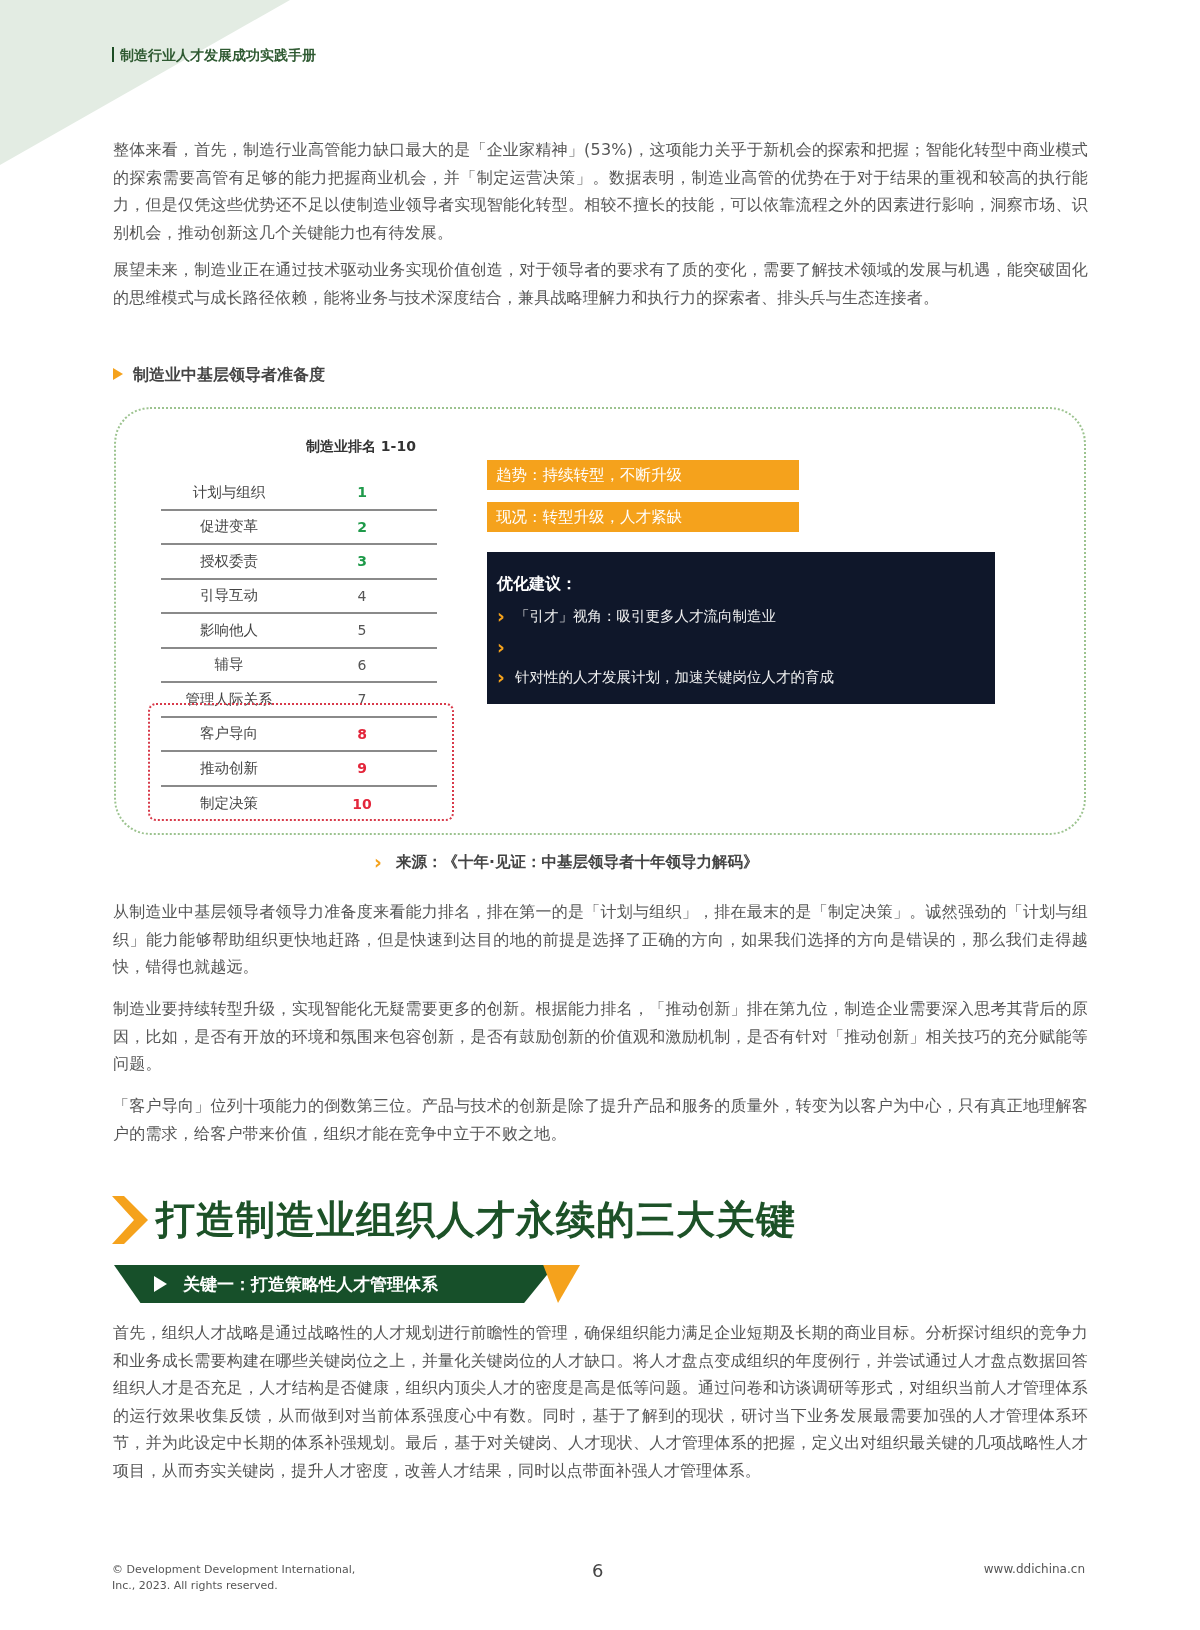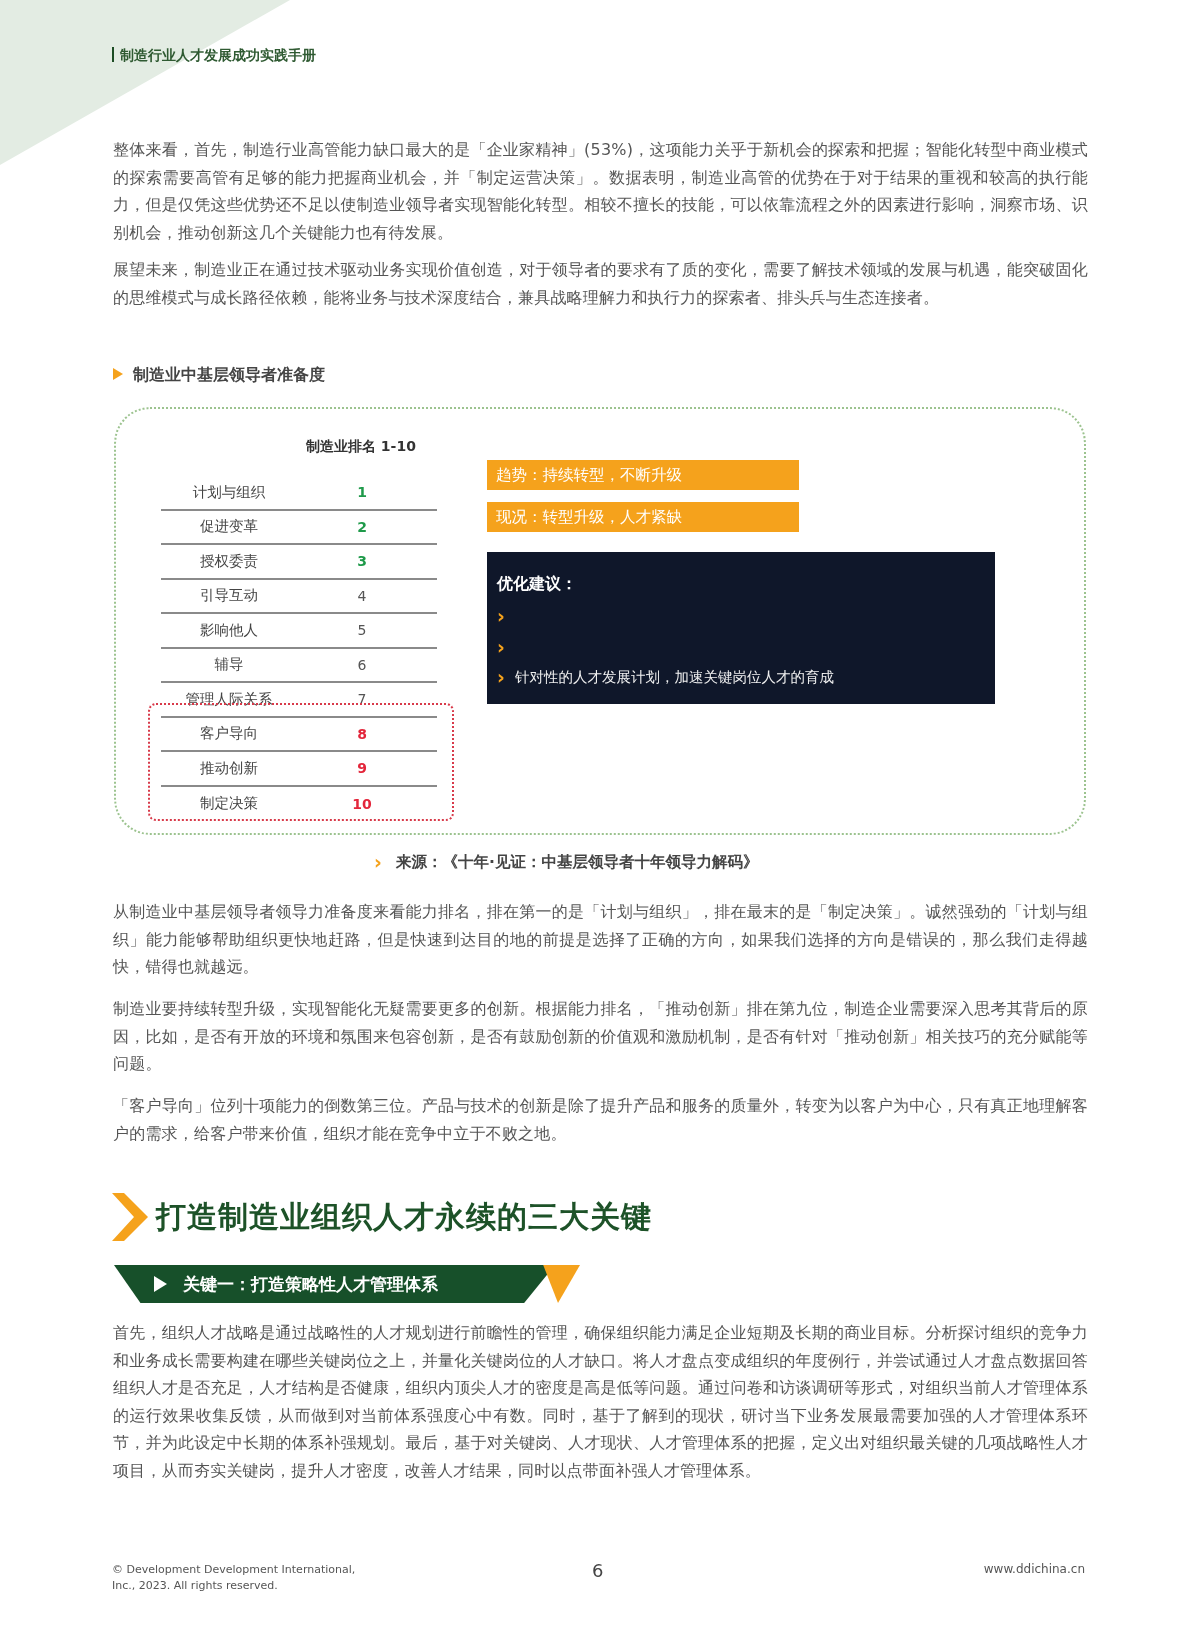--- a/index.html
+++ b/index.html
@@ -24,21 +24,21 @@
   .rank-num.low { color:#e3263b; }
   .red-box { position:absolute; left:148px; top:703px; width:306px; height:118px; border:2px dotted #d83a4a; border-radius:8px; box-sizing:border-box; }
   .orange-bar { position:absolute; left:487px; width:312px; height:30px; background:#f5a21c; color:#fff; font-size:15.5px; font-weight:normal; line-height:30px; padding-left:9px; box-sizing:border-box; }
   .advice { position:absolute; left:487px; top:552px; width:508px; height:152px; background:#0f172a; color:#fff; padding:22px 0 0 10px; box-sizing:border-box; }
   .advice-title { font-size:16px; font-weight:bold; margin-bottom:6px; }
   .advice-item { font-size:14.5px; line-height:30.5px; color:#f0f0f0; display:flex; align-items:center; }
   .chev { color:#f5a21c; font-weight:bold; font-size:19px; margin-right:6px; display:inline-block; width:12px; }
   .source { position:absolute; left:374px; top:851px; font-size:15.5px; font-weight:bold; color:#444; display:flex; align-items:center; }
   .source .chev { font-size:19px; margin-right:10px; }
   .big-title { position:absolute; left:112px; top:1193px; display:flex; align-items:center; }
-  .big-title-text { font-size:30px; font-weight:bold; color:#1d5228; margin-left:8px; letter-spacing:1px; }
+  .big-title-text { font-size:39px; font-weight:bold; color:#1d5228; margin-left:8px; letter-spacing:1px; }
   .key-banner { position:absolute; left:114px; top:1265px; width:466px; height:38px; }
   .key-banner .green { position:absolute; left:0; top:0; width:441px; height:38px; background:#17502a; clip-path:polygon(0 0,100% 0,93% 100%,6% 100%); }
   .key-banner .orange { position:absolute; left:426px; top:0; width:40px; height:38px; background:#f5a21c; clip-path:polygon(8% 0,100% 0,45% 100%); }
   .key-banner .label { position:absolute; left:40px; top:0; line-height:38px; color:#fff; font-size:17px; font-weight:bold; }
   .key-banner .play { display:inline-block; width:0; height:0; border-top:8px solid transparent; border-bottom:8px solid transparent; border-left:13px solid #fff; margin-right:16px; vertical-align:-2px; }
   .footer-left { position:absolute; left:112px; top:1562px; font-size:11px; color:#555; line-height:16px; }
   .footer-page { position:absolute; left:592px; top:1560px; font-size:18px; color:#444; }
   .footer-right { position:absolute; right:115px; top:1562px; font-size:12px; color:#555; }
 </style>
 </head>
@@ -106,20 +106,21 @@
 
 <div class="red-box"></div>
 
 <div class="orange-bar" style="top:460px;">趋势：持续转型，不断升级</div>
 <div class="orange-bar" style="top:502px;">现况：转型升级，人才紧缺</div>
 
 <div class="advice">
   <div class="advice-title">优化建议：</div>
   <div class="advice-item">
       <span class="chev">›</span>
+      <span>「引才」视角：吸引更多人才流向制造业</span>
     </div>
   <div class="advice-item">
       <span class="chev">›</span>
     </div>
   <div class="advice-item">
       <span class="chev">›</span>
       <span>针对性的人才发展计划，加速关键岗位人才的育成</span>
     </div>
 </div>
 

